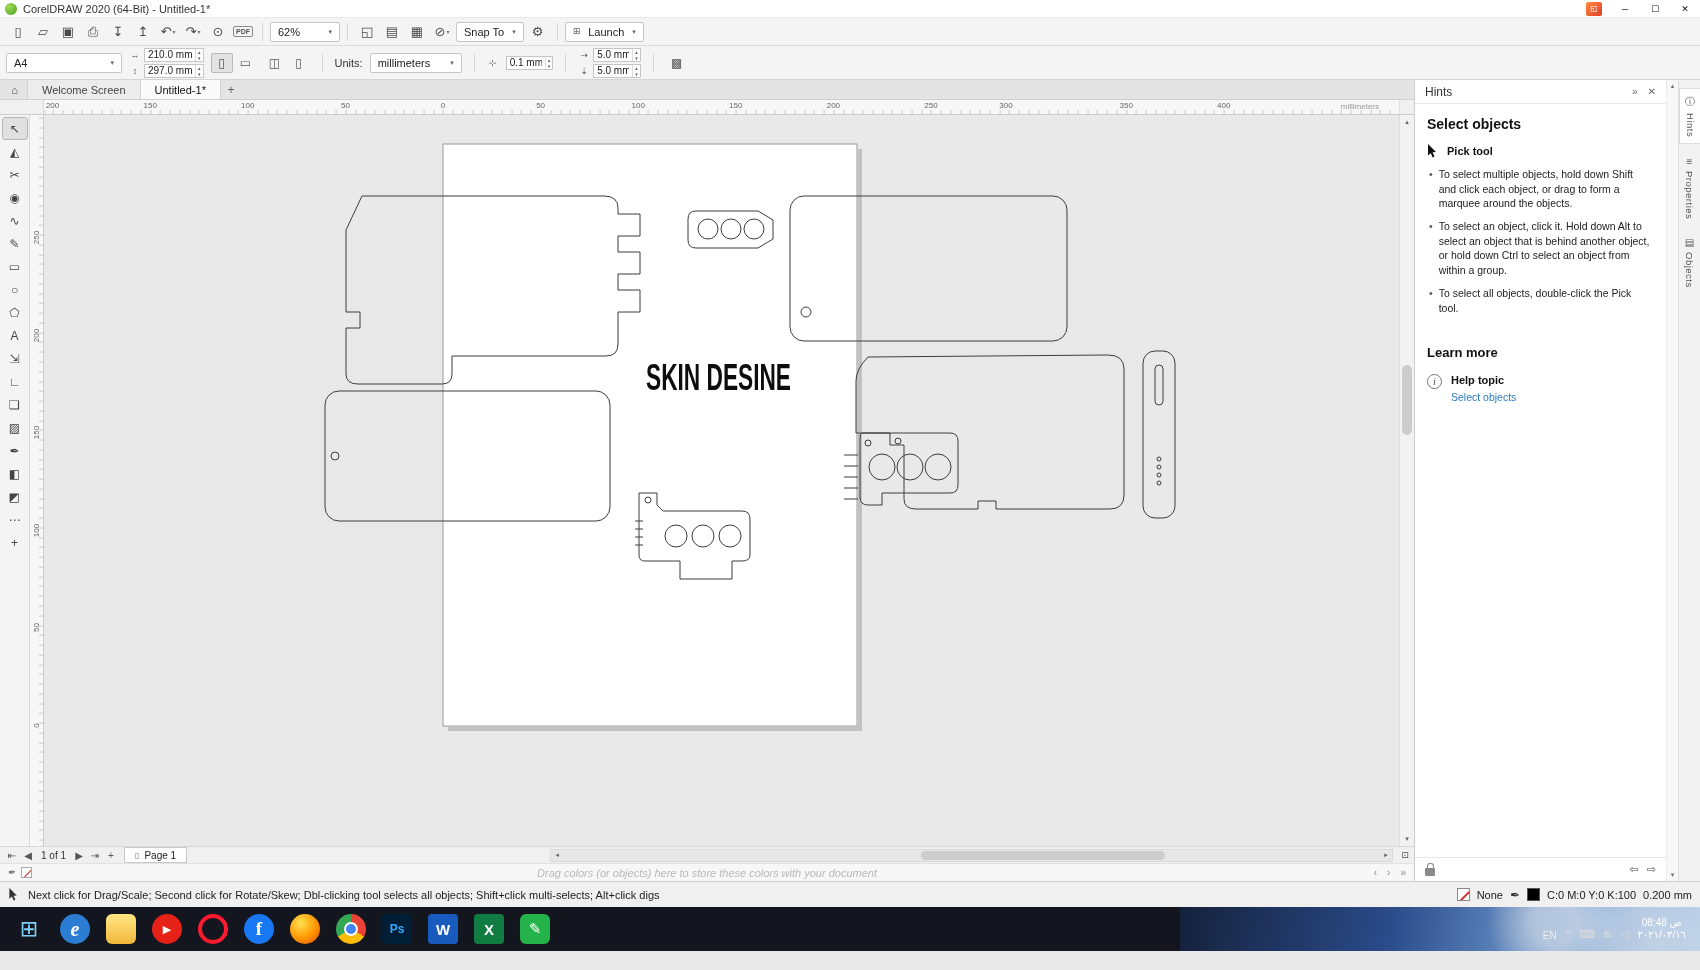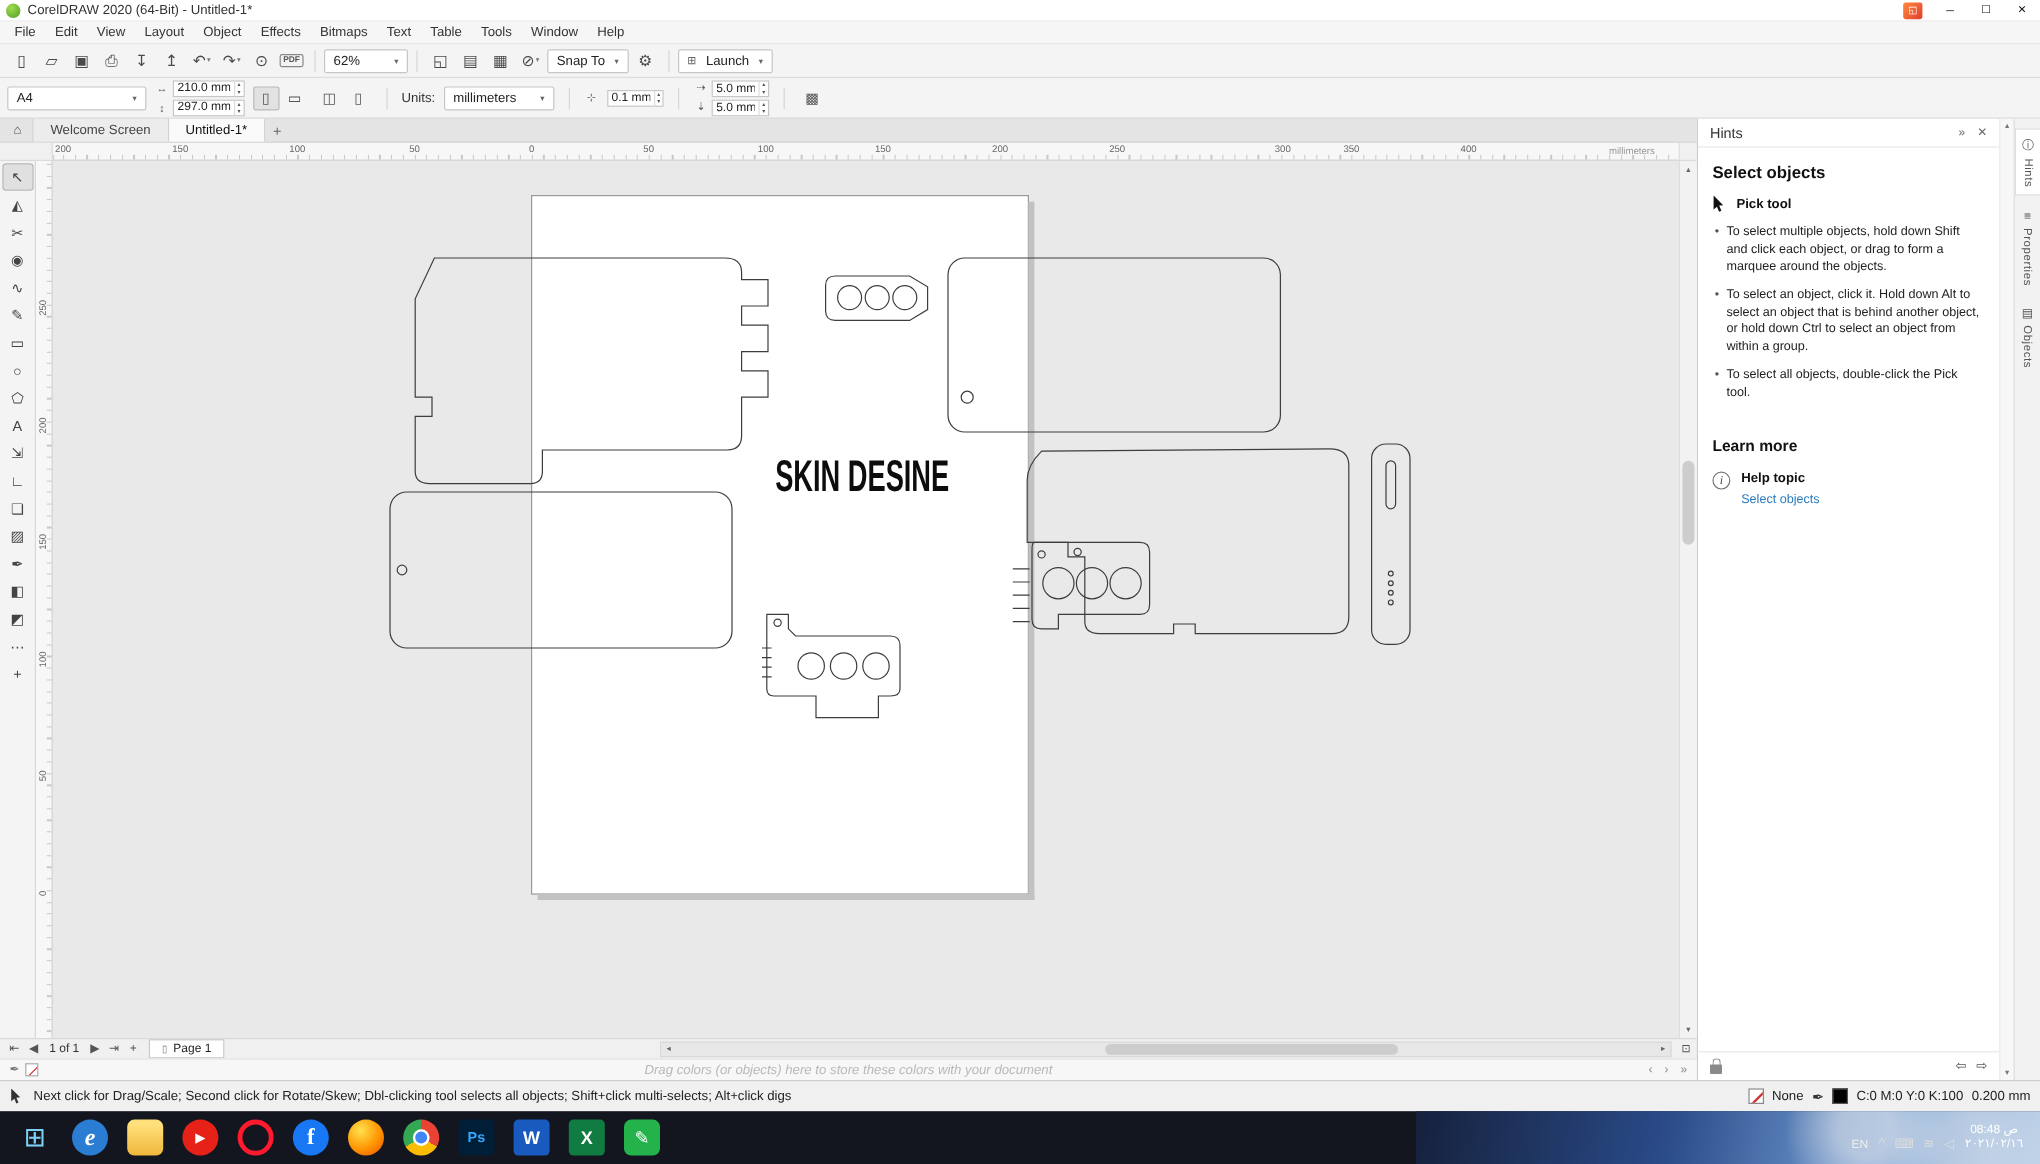--- a/index.html
+++ b/index.html
@@ -175,34 +175,20 @@
     <span class="app-logo"></span>
     <span class="title-text">CorelDRAW 2020 (64-Bit) - Untitled-1*</span>
     <div class="tb-right">
       <span class="cap-ind">◱</span>
       <span class="win-btn">─</span>
       <span class="win-btn">☐</span>
       <span class="win-btn">✕</span>
     </div>
   </div>
 
-  <div class="menubar">
-      <span class="menu-item">File</span>
-      <span class="menu-item">Edit</span>
-      <span class="menu-item">View</span>
-      <span class="menu-item">Layout</span>
-      <span class="menu-item">Object</span>
-      <span class="menu-item">Effects</span>
-      <span class="menu-item">Bitmaps</span>
-      <span class="menu-item">Text</span>
-      <span class="menu-item">Table</span>
-      <span class="menu-item">Tools</span>
-      <span class="menu-item">Window</span>
-      <span class="menu-item">Help</span>
-    </div>
 
   <div class="toolbar">
     <div class="tb-group">
         <div class="ticon">
           <span class="glyph">▯</span>
         </div>
         <div class="ticon">
           <span class="glyph">▱</span>
         </div>
         <div class="ticon">
@@ -372,21 +358,21 @@
         <span class="htick" style="left: 8.6px;">200</span>
             <span class="htick" style="left: 106.2px;">150</span>
             <span class="htick" style="left: 203.8px;">100</span>
             <span class="htick" style="left: 301.4px;">50</span>
             <span class="htick" style="left: 399px;">0</span>
             <span class="htick" style="left: 496.6px;">50</span>
             <span class="htick" style="left: 594.2px;">100</span>
             <span class="htick" style="left: 691.8px;">150</span>
             <span class="htick" style="left: 789.4px;">200</span>
             <span class="htick" style="left: 887px;">250</span>
-            <span class="htick" style="left: 1025px;">300</span>
+            <span class="htick" style="left: 962px;">300</span>
             <span class="htick" style="left: 1082.2px;">350</span>
             <span class="htick" style="left: 1179.8px;">400</span>
           </div>
         <div class="ruler-rpad"></div>
       </div>
 
       <div class="main">
         <div class="toolbox">
             <div class="tool active">
               <span class="tglyph">↖</span>

